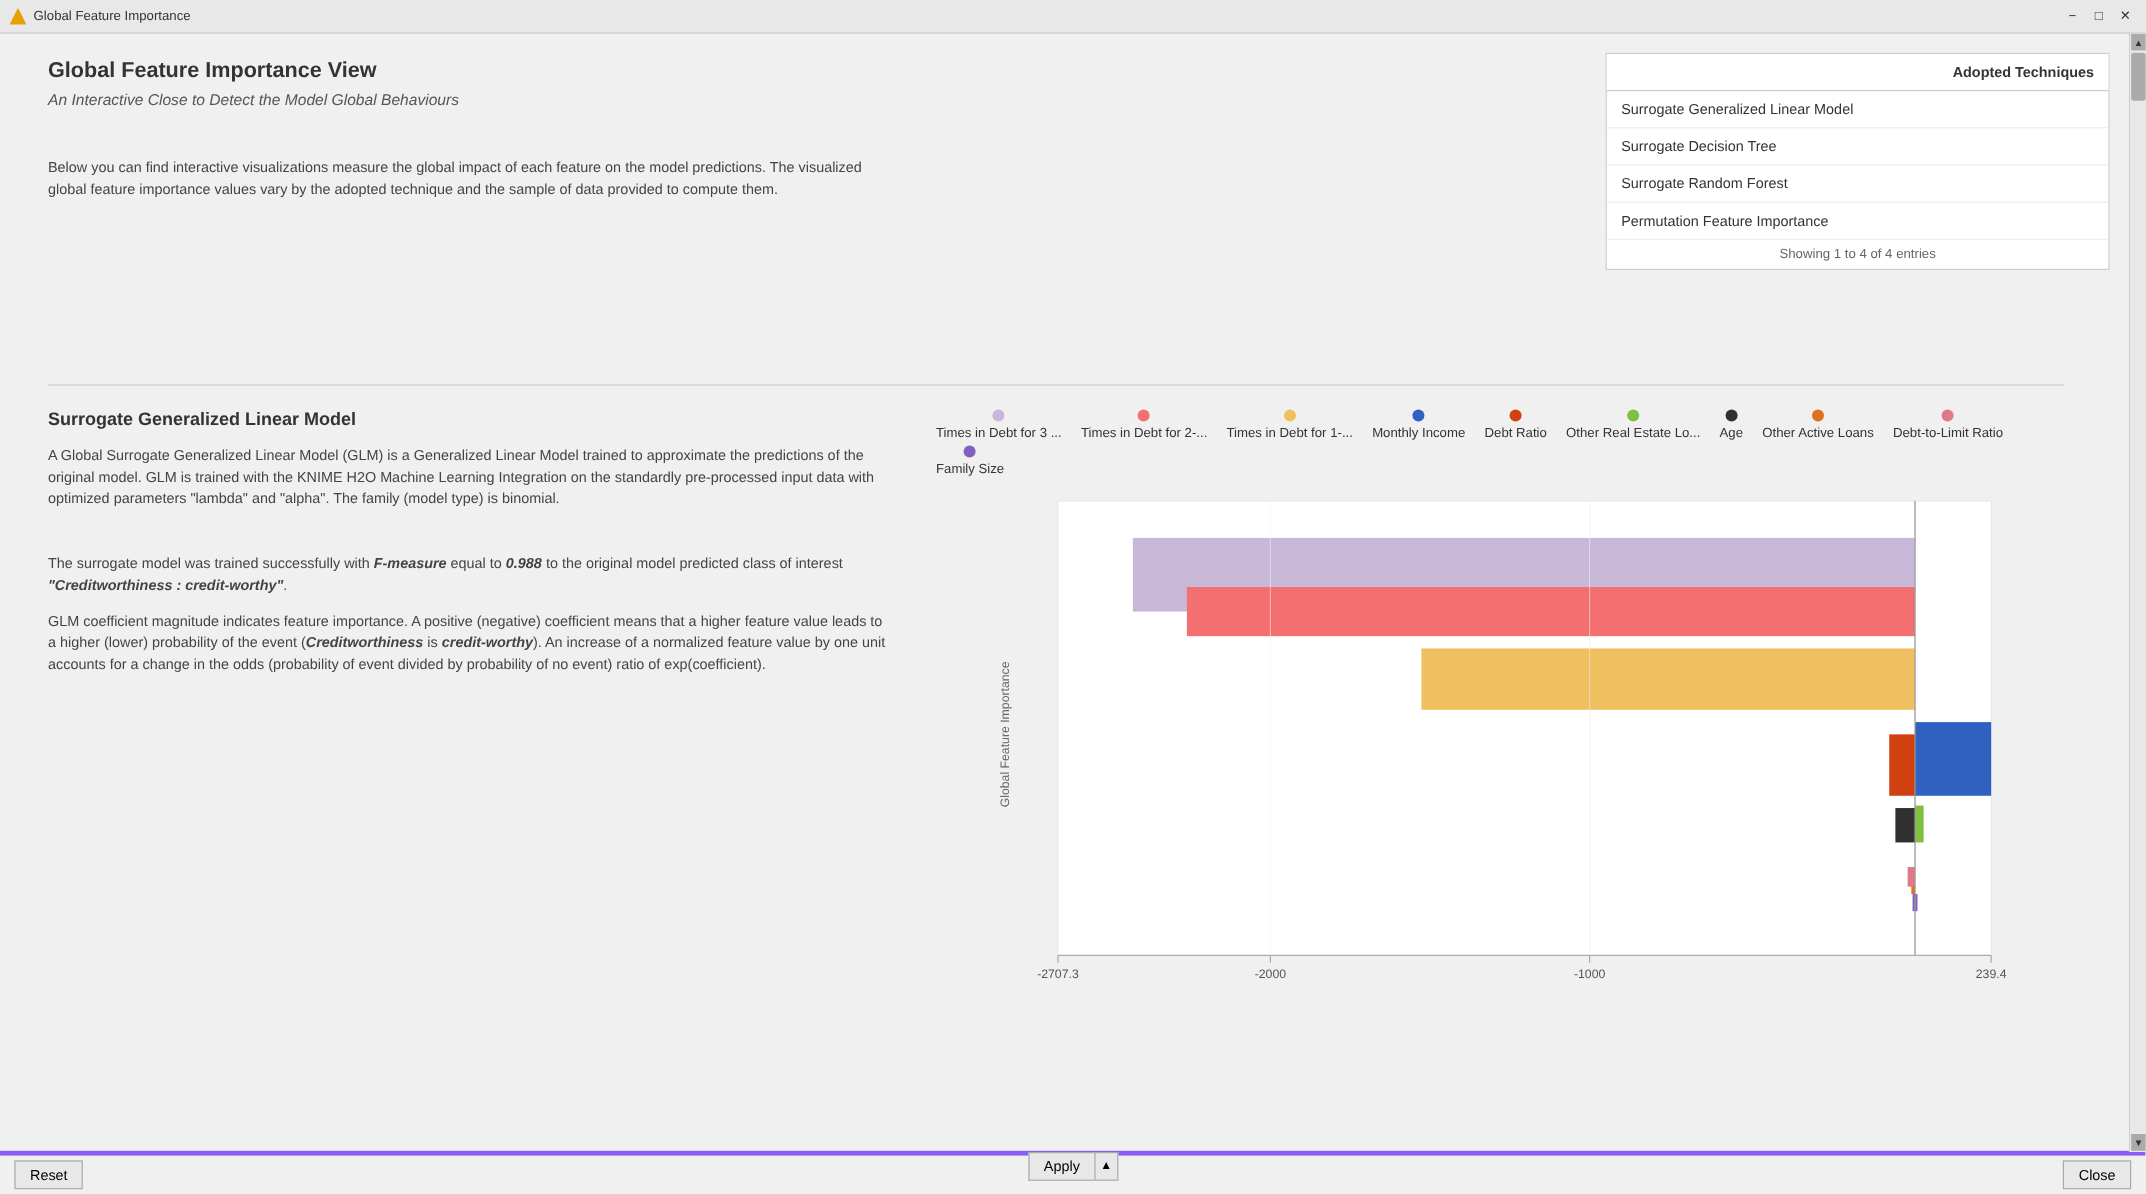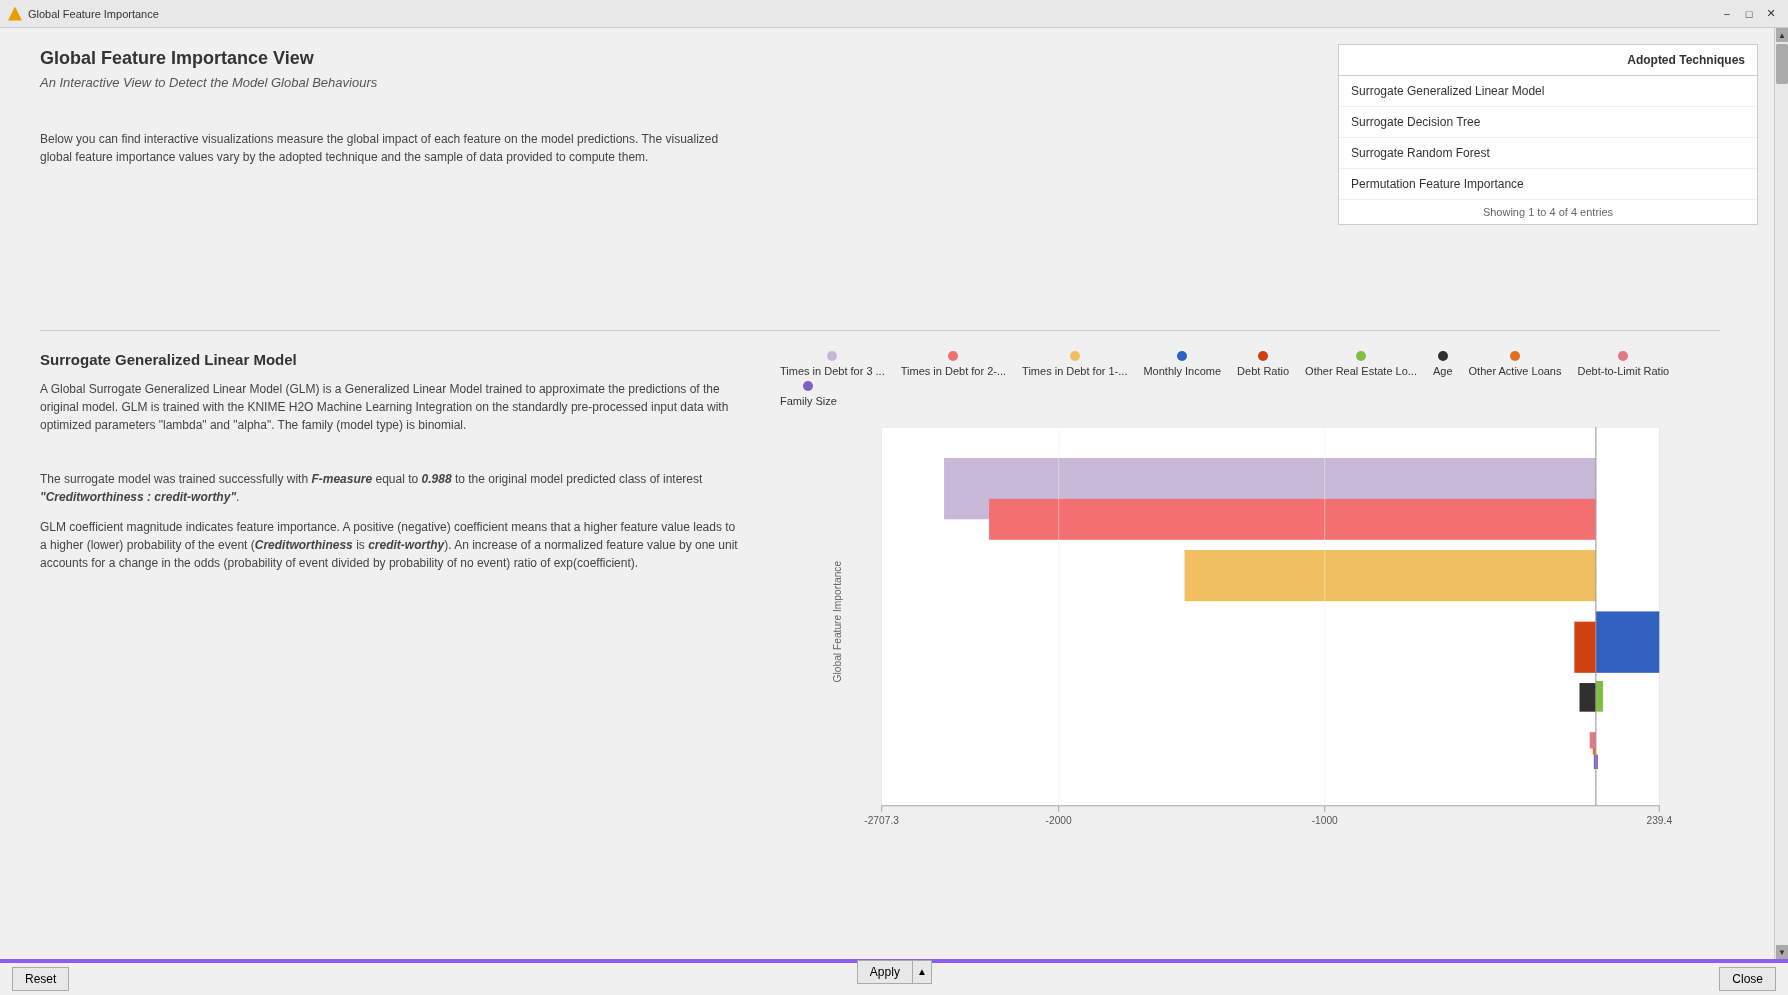--- a/index.html
+++ b/index.html
@@ -62,21 +62,21 @@
       font-size: 13px;
       font-style: italic;
       color: #555;
       margin-bottom: 20px;
     }
     .page-description {
       font-size: 12px;
       color: #444;
       line-height: 1.5;
       max-width: 700px;
-      margin-bottom: 24px;
+      margin-bottom: 14px;
     }
     .techniques-panel {
       position: absolute;
       right: 30px;
       top: 44px;
       width: 420px;
       border: 1px solid #ccc;
       background: white;
     }
     .techniques-header {
@@ -246,21 +246,21 @@
     <div class="technique-row">Surrogate Decision Tree</div>
     <div class="technique-row">Surrogate Random Forest</div>
     <div class="technique-row">Permutation Feature Importance</div>
     <div class="techniques-footer">Showing 1 to 4 of 4 entries</div>
   </div>
 
   <div style="position: absolute; top: 28px; left: 0; right: 0; bottom: 36px; overflow-y: auto;">
     <div style="padding: 20px 40px; max-width: 1760px;">
 
       <h1 class="page-title">Global Feature Importance View</h1>
-      <p class="page-subtitle">An Interactive View to Detect the Model Global Behaviours</p>
+      <p class="page-subtitle">An Interactive Close to Detect the Model Global Behaviours</p>
 
       <div style="height: 20px;"></div>
 
       <p class="page-description">Below you can find interactive visualizations measure the global impact of each feature on the model predictions. The visualized global feature importance values vary by the adopted technique and the sample of data provided to compute them.</p>
 
       <div style="height: 120px;"></div>
 
       <hr class="divider">
 
       <div style="display: flex; gap: 40px;">

